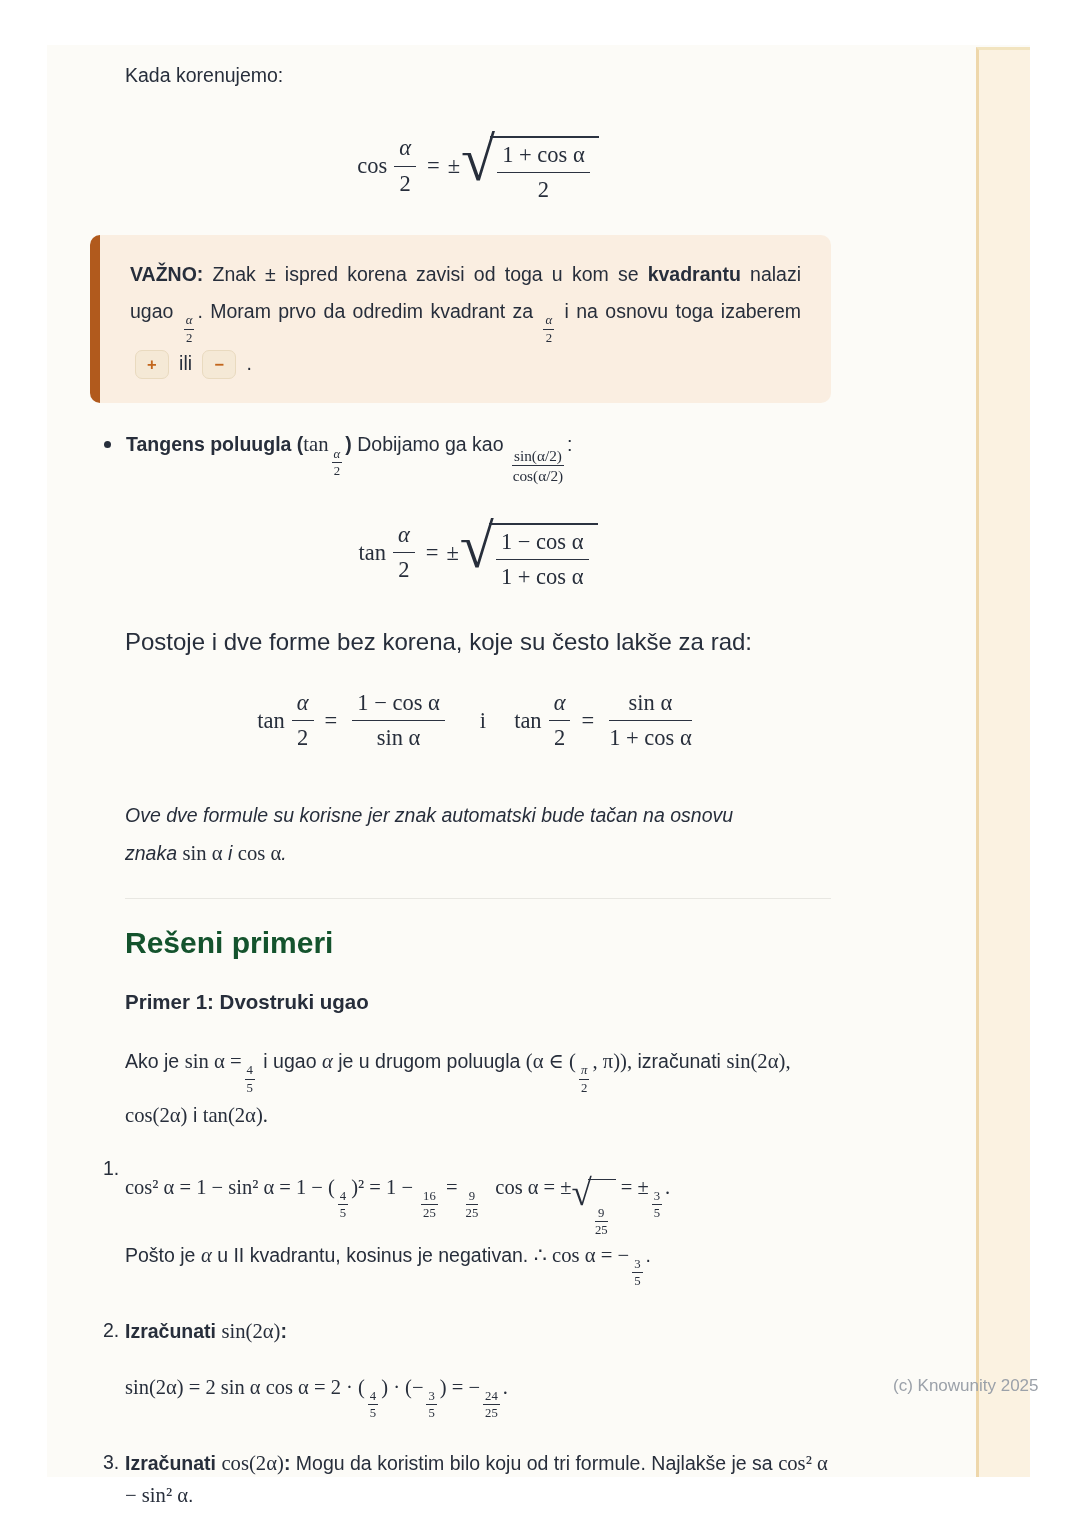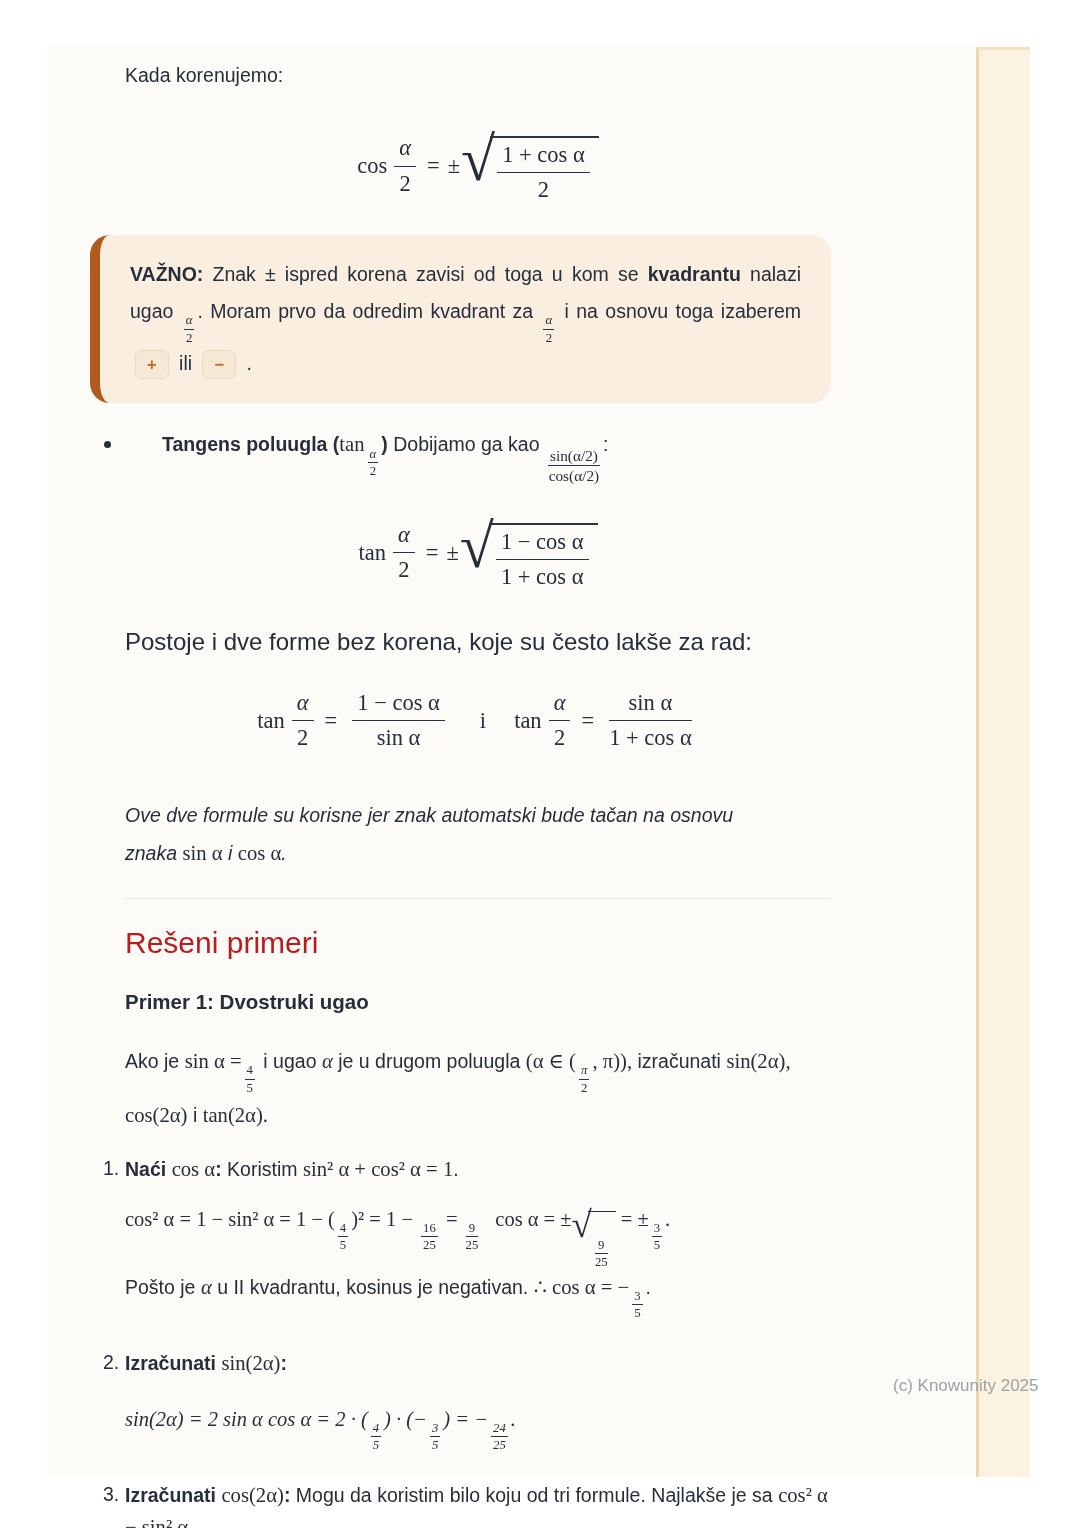--- a/index.html
+++ b/index.html
@@ -58,58 +58,58 @@
   .isqrt { display: inline-flex; align-items: flex-start; vertical-align: -11px; }
   .isqrt .sign { font-size: 37px; line-height: 1; margin-right: -4px; }
   .isqrt .radicand { margin-top: 5px; border-top: 1.7px solid #2b3240; padding: 2px 5px 0 4px; }
   .gap { display: inline-block; width: 14px; }
 
   
   .vazno {
     margin-top: 26px; margin-left: -35px; width: 741px;
     background: #faeee1;
     border-left: 10px solid #b15a1d;
-    border-radius: 20px;
+    border-radius: 10px;
     padding: 21px 30px;
   }
   .vz { font-size: 19.5px; line-height: 37px; text-align: justify; }
   .chip {
     display: inline-block; background: #f5e9d6; border: 1px solid #e9dabf;
     border-radius: 7px; padding: 0 11px; margin: 0 5px;
     font-size: 16.5px; line-height: 27px; color: #c2661c; font-weight: 700;
   }
 
   
-  .bullet { display: flex; margin-top: 26px; gap: 36px; }
+  .bullet { display: flex; margin-top: 26px; }
   .dot { width: 7px; height: 7px; border-radius: 50%; background: #272e3b; flex: none; margin: 12px 15px 0 -21px; }
   .bullet p { font-size: 19.5px; line-height: 31px; }
 
   .forms-intro { margin-top: 32px; font-size: 24px; line-height: 28px; }
 
   .note { margin-top: 40px; font-style: italic; font-size: 19.5px; line-height: 38px; }
   .note .imath { font-style: normal; }
 
   .divider { margin: 26px 0 0; border: none; border-top: 1px solid #e8e7e2; }
 
-  .section-title { margin: 26px 0 0; font-size: 30px; line-height: 36px; font-weight: 400; color: #b91c1c; }
+  .section-title { margin: 26px 0 0; font-size: 30px; line-height: 36px; font-weight: 700; color: #14532d; }
   .example-title { margin: 28px 0 0; font-size: 20.5px; line-height: 26px; font-weight: 700; }
 
   .problem { margin-top: 26px; font-size: 19.5px; line-height: 40px; }
 
   .steps { margin-top: 18px; }
   .step { display: flex; margin-left: -22px; }
   .step + .step { margin-top: 26px; }
   .step .snum { flex: none; width: 22px; font-size: 19.5px; line-height: 30px; }
   .step-body { flex: 1; }
   .step-title { font-size: 19.5px; line-height: 32px; }
   .step-calc { margin-top: 12px; font-family: "Liberation Serif", "DejaVu Serif", serif; font-size: 20.5px; line-height: 44px; }
   .step-note { margin-top: 2px; font-size: 19.5px; line-height: 30px; }
   .s2 { margin-top: 26px; }
   .s3 { margin-top: 24px; }
-  .s2 .step-calc { margin-top: 18px; font-style: italic; }
+  .s2 .step-calc { margin-top: 18px; }
 
   .footer { position: absolute; left: 893px; top: 1376px; font-size: 17px; color: #9ba1a9; }
 </style>
 </head>
 <body>
 
 <div class="card">
   <div class="stripe"></div>
 
   <div class="content">
@@ -245,26 +245,20 @@
       <span class="imath">cos(2α)</span>
       <span>i</span>
       <span class="imath">tan(2α).</span>
     </p>
 
     <div class="steps">
 
       <div class="step">
         <span class="snum">1.</span>
         <div class="step-body">
-          <p class="step-title">
-            <b>Naći</b>
-            <span class="imath">cos α</span><b>:</b>
-            <span>Koristim</span>
-            <span class="imath">sin² α + cos² α = 1</span><span>.</span>
-          </p>
           <p class="step-calc">
             <span>cos² α = 1 − sin² α = 1 − (</span><span class="sfrac">
                 <span class="n">4</span>
                 <span class="d">5</span>
               </span><span>)² = 1 −</span>
             <span class="sfrac">
                 <span class="n">16</span>
                 <span class="d">25</span>
               </span>
             <span>=</span>

